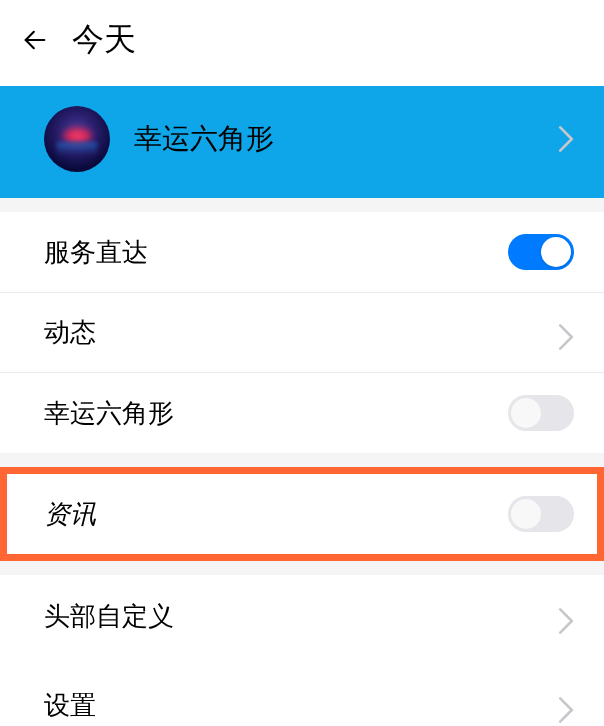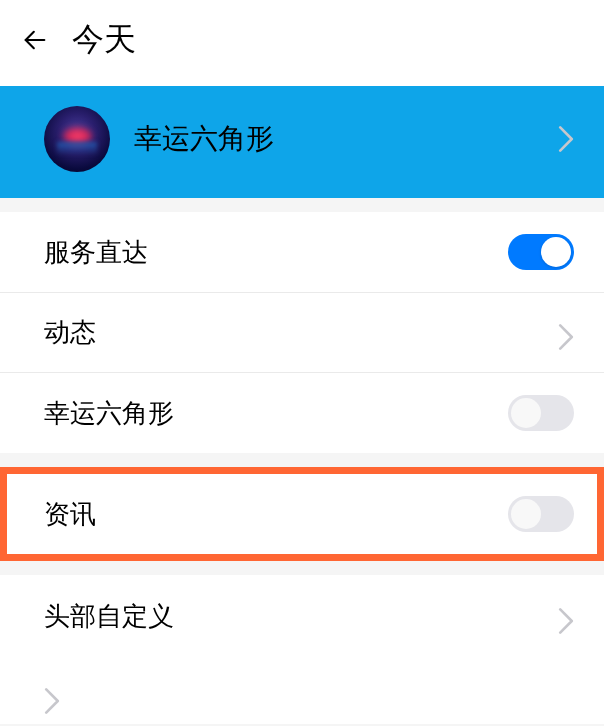--- a/index.html
+++ b/index.html
@@ -103,20 +103,21 @@
       top: 3px;
       box-shadow: 0 1px 3px rgba(0,0,0,0.15);
       transition: left 0.2s;
     }
     .toggle-on .toggle-knob { left: 33px; }
     .toggle-off .toggle-knob { left: 3px; box-shadow: none; background: #f8f8f8; }
     .highlight-box {
       border: 7px solid #ff6633;
       background: #5eead4;
       margin-bottom: 14px;
+      font-style: italic;
     }
     .highlight-box .row {
       border-bottom: none;
       padding: 22px 23px 22px 37px;
     }
     .section-last .row {
       border-bottom: none;
       padding-top: 24px;
       padding-bottom: 24px;
       font-family: Liberation Serif, serif;
@@ -186,19 +187,20 @@
 <div class="section section-last">
   <div class="row">
     <div class="row-label">头部自定义</div>
     <div class="chevron">
       <svg width="16" height="26" viewBox="0 0 10 18" fill="none" stroke="#c7c7cc" stroke-width="1.8" stroke-linecap="round" stroke-linejoin="round">
         <polyline points="1,1 9,9 1,17"></polyline>
       </svg>
     </div>
   </div>
   <div class="row">
+    <div class="row-label">设置</div>
     <div class="chevron">
       <svg width="16" height="26" viewBox="0 0 10 18" fill="none" stroke="#c7c7cc" stroke-width="1.8" stroke-linecap="round" stroke-linejoin="round">
         <polyline points="1,1 9,9 1,17"></polyline>
       </svg>
     </div>
   </div>
 </div>
 
 </body></html>

